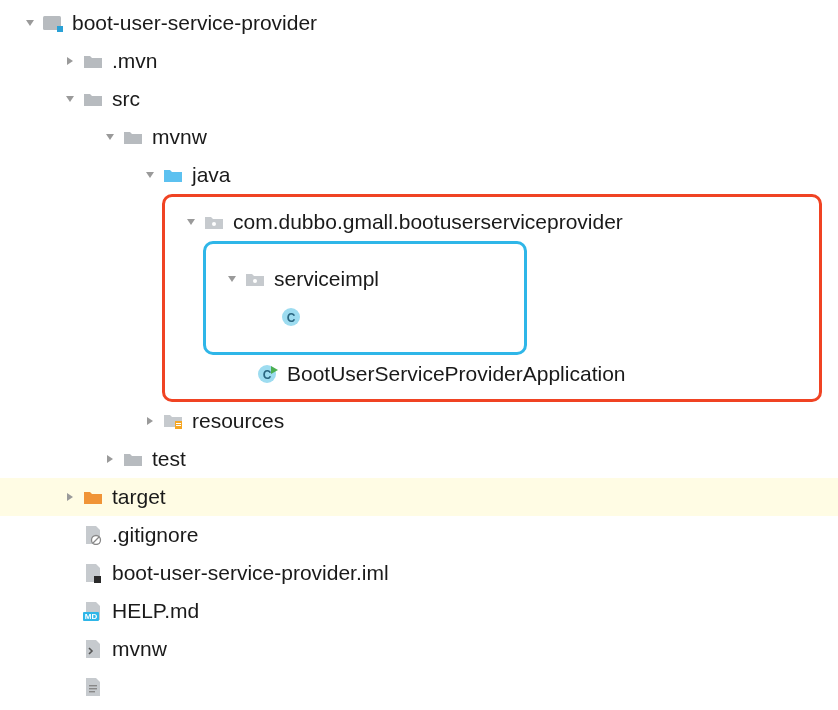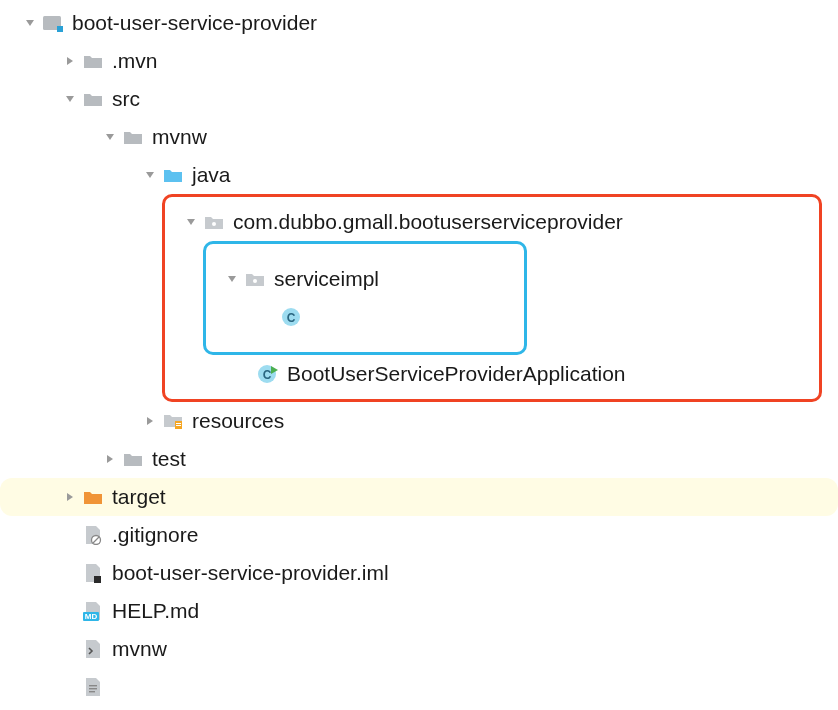--- a/index.html
+++ b/index.html
@@ -31,21 +31,21 @@
     .icon-slot {
       width: 26px;
       display: inline-flex;
       justify-content: center;
       align-items: center;
       flex-shrink: 0;
       margin-right: 6px;
     }
     .label { }
     .bold { font-weight: 400; }
-    .highlight { background: #fffce4; border-radius: 12px; }
+    .highlight { background: #fffce4; }
     .box-red {
       border: 3px solid #f04323;
       border-radius: 10px;
       margin-left: 162px;
       margin-right: 16px;
       padding: 6px 2px;
     }
     .box-blue {
       border: 3px solid #2fb6e8;
       border-radius: 10px;

